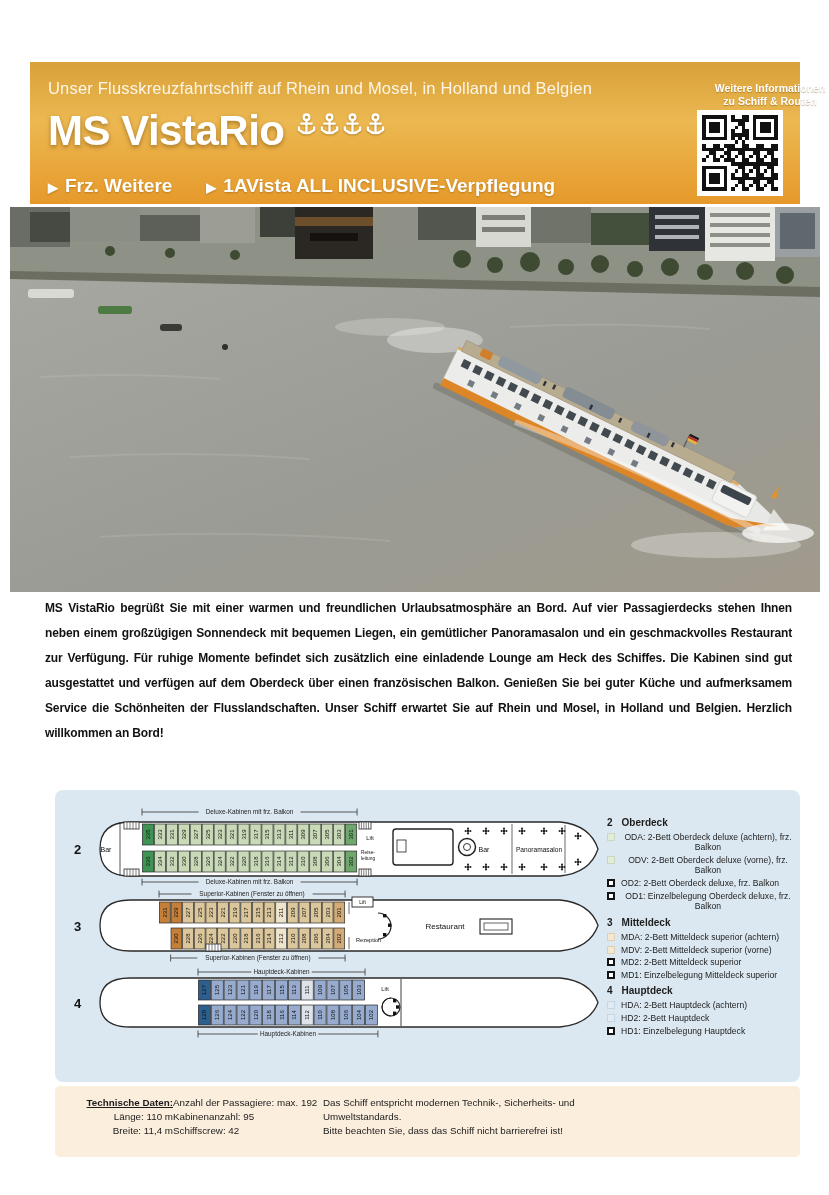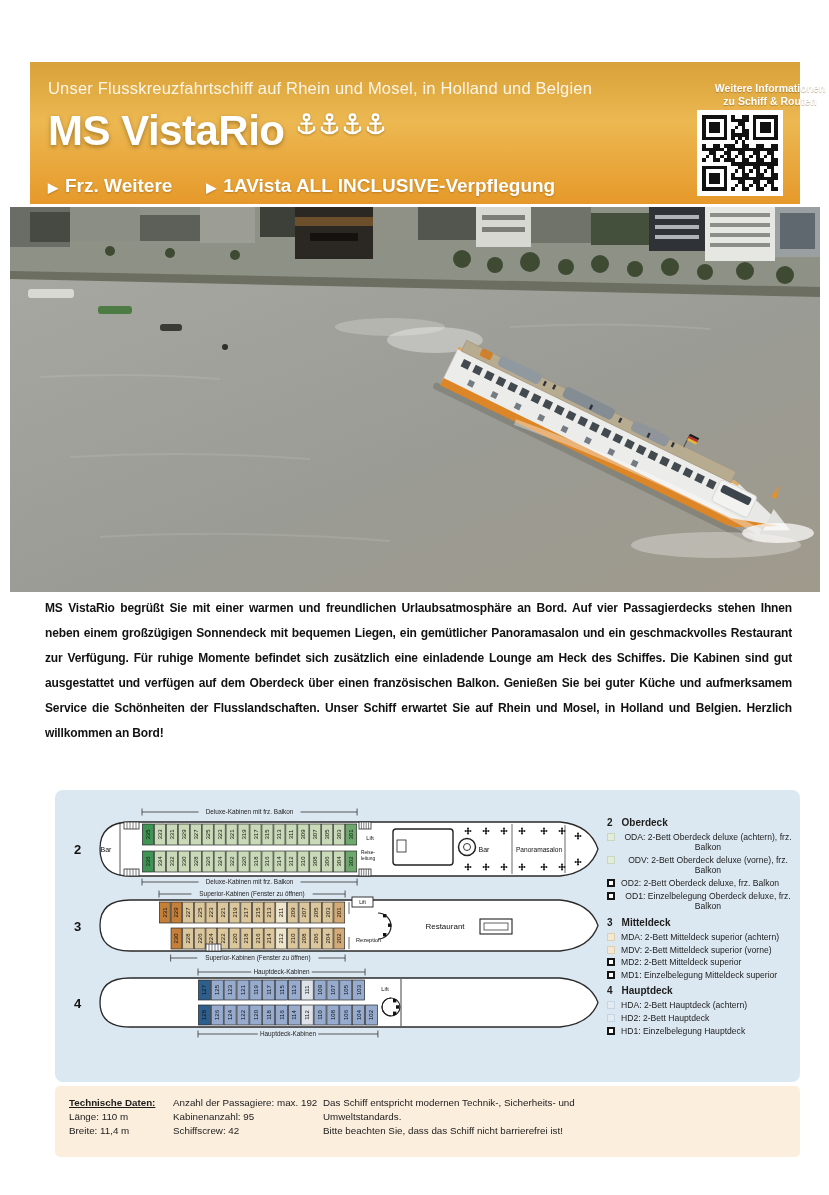--- a/index.html
+++ b/index.html
@@ -43,21 +43,21 @@
   .legend-item .sw { flex:0 0 8px; width:8px; height:8px; margin-top:1px; }
   .sw-pale-green  { background:#e3ecdb; border:1px solid #c8d8bf; }
   .sw-pale-tan    { background:#f3e8d3; border:1px solid #e0cfae; }
   .sw-pale-blue   { background:#e2eaf2; border:1px solid #c6d4e3; }
   .sw-bordered    { background:#ffffff; border:2px solid #141414; }
 
   
   .footer { position:absolute; left:55px; top:1086px; width:745px; height:71px; background:#fbeedd;
             border-radius:5px; display:flex; padding:10px 0 0 14px; gap:0; color:#1c1c1c; }
   .footer .col { font-size:9.8px; line-height:14px; }
-  .footer .col1 { width:104px; }
+  .footer .col1 { width:104px;text-align:right; }
   .footer .col2 { width:150px; }
   .footer .col3 { width:162px; }
   .footer .col4 { width:300px; }
   .footer .col-title { font-weight:700; text-decoration:underline; }
   .footer .bold-line { font-weight:400; }
 </style>
 </head>
 <body>
 
 <div id="page">

